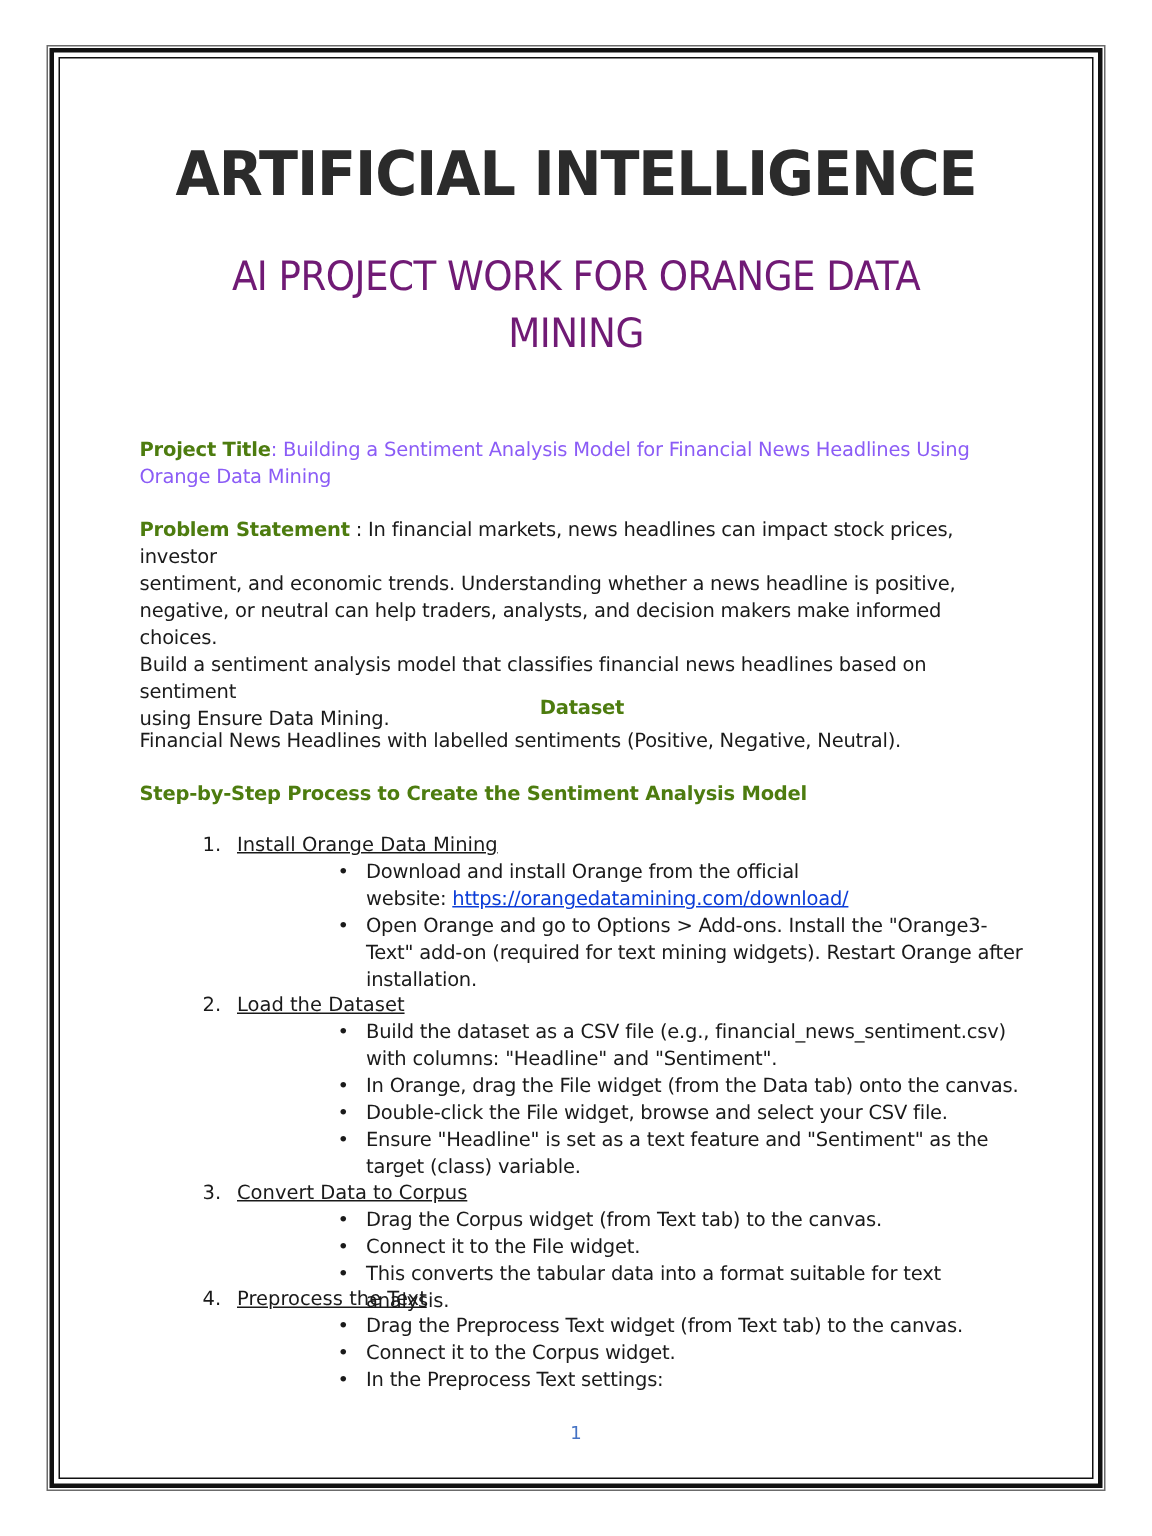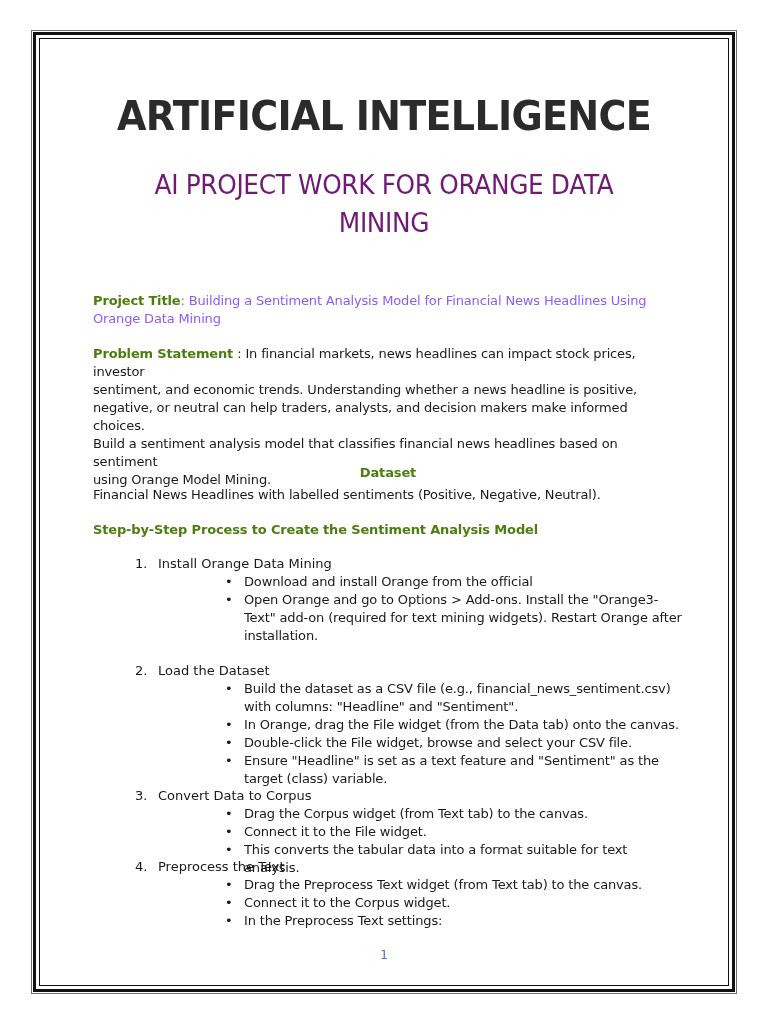--- a/index.html
+++ b/index.html
@@ -15,21 +15,21 @@
       font-family: "DejaVu Sans", sans-serif; font-weight: bold; font-size: 41px;
       letter-spacing: -0.8px; color: #2b2b2b; transform: scaleX(0.93); transform-origin: center; }
     .subtitle { position: absolute; left: 0; width: 768px; top: 166px; text-align: center;
       font-family: "DejaVu Sans", sans-serif; font-size: 27px; line-height: 38px;
       color: #701a75; letter-spacing: -0.4px; }
     .subtitle span { display: block; transform: scaleX(0.92); }
     p { margin: 0; font-size: 13px; line-height: 18px; letter-spacing: -0.15px; }
     .block { position: absolute; left: 93px; width: 590px; }
     b { font-weight: bold; color: #4d7c0f; }
     .pt-text { color: #8b5cf6; }
-    .ol-item { position: absolute; left: 135px; font-size: 13px; line-height: 18px; width: 560px; }
+    .ol-item { position: absolute; left: 135px; font-size: 13px; line-height: 18px; width: 560px; text-decoration: underline; }
     .ol-item .num { display: inline-block; width: 23px; }
     .bullets { position: absolute; left: 222px; width: 460px; margin: 0; padding: 0; list-style: none; }
     .bullets li { position: relative; padding-left: 22px; font-size: 13px; line-height: 18px; letter-spacing: -0.15px; }
     .bullets li .dot { position: absolute; left: 3px; top: 0; }
     a.link { color: #0b3cd8; text-decoration: underline; }
     .pagenum { position: absolute; left: 0; width: 768px; top: 948px; text-align: center;
       font-size: 12px; color: #4472c4; }
   </style>
 </head>
 <body>
@@ -48,40 +48,41 @@
 <div class="block" style="top:292px;">
   <p><b>Project Title</b><span class="pt-text">:  Building a Sentiment Analysis Model for Financial News Headlines Using</span></p>
   <p class="pt-text">Orange Data Mining</p>
 </div>
 
 <div class="block" style="top:345px;">
   <p><b>Problem Statement</b><span> : In financial markets, news headlines can impact stock prices, investor</span></p>
   <p>sentiment, and economic trends. Understanding whether a news headline is positive,</p>
   <p>negative, or neutral can help traders, analysts, and decision makers make informed choices.</p>
   <p>Build a sentiment analysis model that classifies financial news headlines based on sentiment</p>
-  <p>using Orange Model Mining.</p>
+  <p>using Ensure Data Mining.</p>
 </div>
 
 <div class="block" style="top:464px;text-align:center;">
   <p><b>Dataset</b></p>
 </div>
 <div class="block" style="top:486px;">
   <p>Financial News Headlines with labelled sentiments (Positive, Negative, Neutral).</p>
 </div>
 <div class="block" style="top:521px;">
   <p><b>Step-by-Step Process to Create the Sentiment Analysis Model</b></p>
 </div>
 
 <div class="ol-item" style="top:555px;">
   <span class="num">1.</span><span>Install Orange Data Mining</span>
 </div>
 <ul class="bullets" style="top:573px;">
   <li>
     <span class="dot">•</span>
     <div>Download and install Orange from the official</div>
+    <div><span>website: </span><a class="link" href="#">https://orangedatamining.com/download/</a></div>
   </li>
   <li>
     <span class="dot">•</span>
     <div>Open Orange and go to Options &gt; Add-ons. Install the "Orange3-</div>
     <div>Text" add-on (required for text mining widgets). Restart Orange after</div>
     <div>installation.</div>
   </li>
 </ul>
 
 <div class="ol-item" style="top:662px;">

